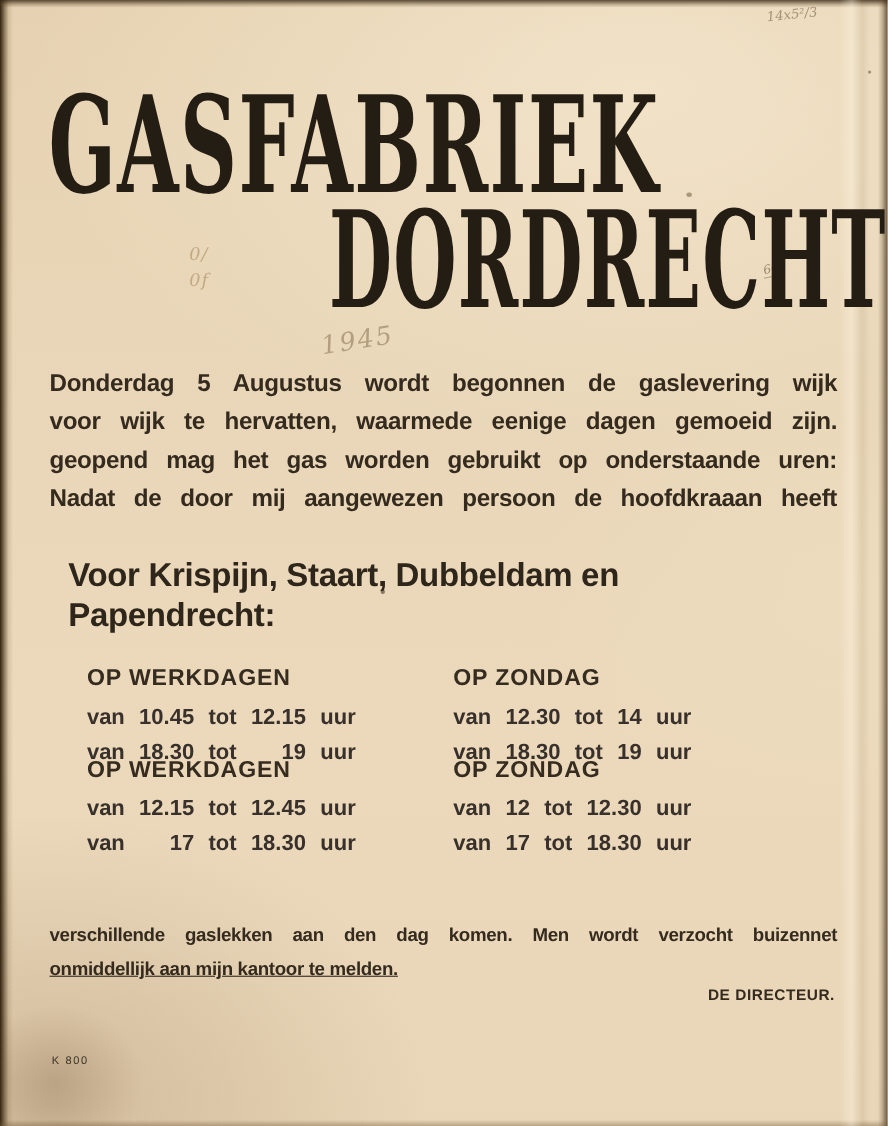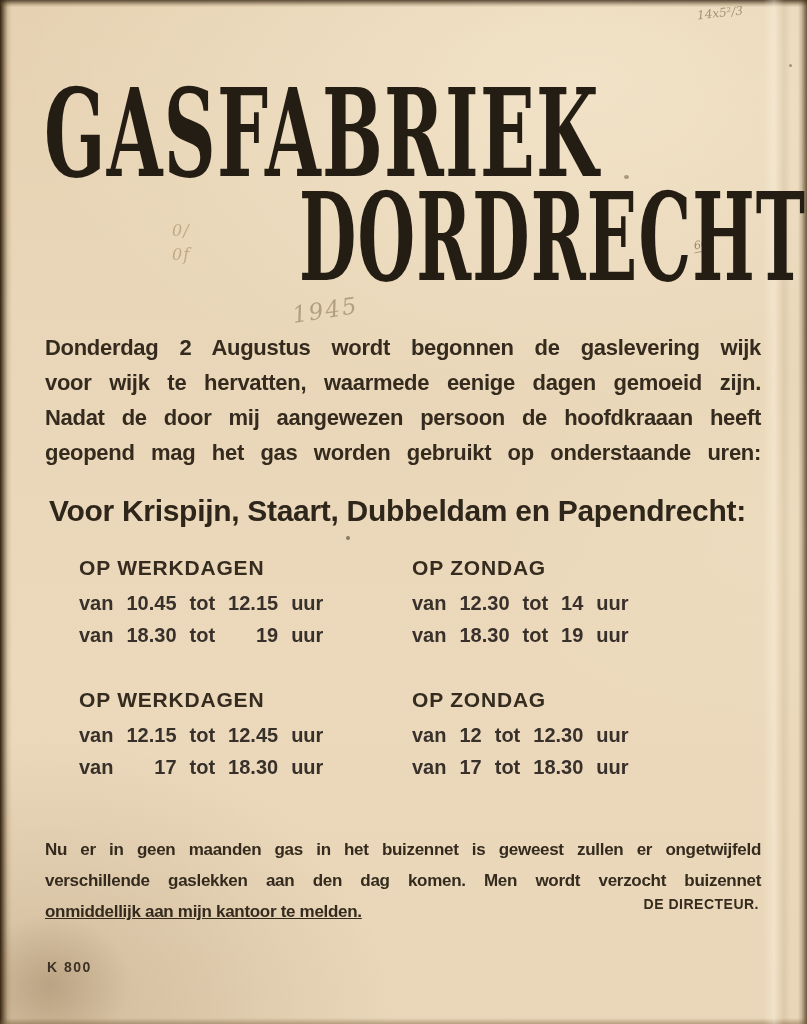--- a/index.html
+++ b/index.html
@@ -24,33 +24,33 @@
   .intro{position:absolute;left:45px;right:46px;top:330px;font-weight:bold;
          font-size:22px;letter-spacing:-.3px;line-height:35px;color:#342b1e;}
   .jline{text-align:justify;text-align-last:justify;}
   .plainline{text-align:left;text-decoration:underline;}
   .closing{position:absolute;left:45px;right:46px;top:834px;font-weight:bold;
            font-size:17px;letter-spacing:-.3px;line-height:31px;color:#342b1e;}
   
   .sec{position:absolute;left:45px;right:44px;}
   .sec1{top:489px;}
   .sec2{top:661px;}
-  .sec h2{margin:4px;font-size:30px;line-height:36px;letter-spacing:-.3px;color:#2e261a;}
+  .sec h2{margin:17px;font-size:30px;line-height:36px;letter-spacing:-.3px;color:#2e261a;}
   .cols{display:flex;margin-top:26px;padding-left:34px;}
   .col:first-child{width:333px;flex:none;}
   .col-header{font-size:21px;font-weight:bold;letter-spacing:.8px;line-height:26px;
               margin-bottom:9px;color:#352c1f;}
   .timetable{display:grid;grid-template-columns:repeat(5,max-content);
              column-gap:13px;row-gap:6px;font-size:20px;line-height:26px;
              font-weight:bold;color:#38302a;text-align:right;}
   .trow{display:contents;}
   
   .signature{position:absolute;right:48px;top:896px;font-size:14px;font-weight:bold;
              letter-spacing:.5px;color:#342b1e;}
-  .print-code{position:absolute;left:47px;top:959px;font-size:14px;font-weight:bold;
+  .print-code{position:absolute;left:47px;top:959px;font-size:10px;font-weight:normal;
               letter-spacing:1.5px;color:#3c3226;}
   
   .hand{position:absolute;font-family:"DejaVu Serif",serif;font-style:italic;white-space:nowrap;}
   .hand-topright{left:697px;top:6px;font-size:12px;color:rgba(148,128,98,.8);transform:rotate(-6deg);}
   .hand-year{left:292px;top:297px;font-size:23px;color:rgba(160,140,108,.75);transform:rotate(-9deg);letter-spacing:2px;}
   .hand-small{left:693px;top:238px;font-size:11px;color:rgba(140,120,88,.85);
               transform:rotate(-12deg);border-bottom:1px solid rgba(140,120,88,.6);padding:0 1px;}
   .ghost{position:absolute;font-family:"DejaVu Serif",serif;font-style:italic;
          color:rgba(146,112,66,.45);font-size:16px;letter-spacing:1px;}
   .ghost-1{left:172px;top:221px;}
@@ -92,24 +92,24 @@
   <div class="hand hand-topright">14x5²/3</div>
   <div class="hand hand-year">1945</div>
   <div class="hand hand-small">66</div>
   <div class="ghost ghost-1">0/</div>
   <div class="ghost ghost-2">0f</div>
 
   <h1 class="title title1">GASFABRIEK</h1>
   <h1 class="title title2">DORDRECHT</h1>
 
   <div class="intro">
-    <div class="jline">Donderdag 2 Augustus wordt begonnen de gaslevering wijk</div>
+    <div class="jline">Donderdag 5 Augustus wordt begonnen de gaslevering wijk</div>
     <div class="jline">voor wijk te hervatten, waarmede eenige dagen gemoeid zijn.</div>
+    <div class="jline">geopend mag het gas worden gebruikt op onderstaande uren:</div>
     <div class="jline">Nadat de door mij aangewezen persoon de hoofdkraaan heeft</div>
-    <div class="jline">geopend mag het gas worden gebruikt op onderstaande uren:</div>
   </div>
 
   <section class="sec sec1">
     <h2>Voor Krispijn, Staart, Dubbeldam en Papendrecht:</h2>
     <div class="cols">
       <div class="col">
         <div class="col-header">OP WERKDAGEN</div>
         <div class="timetable">
           <div class="trow">
             <span>van</span>
@@ -186,21 +186,20 @@
             <span>tot</span>
             <span>18.30</span>
             <span>uur</span>
           </div>
         </div>
       </div>
     </div>
   </section>
 
   <div class="closing">
-    <div class="jline">Nu er in geen maanden gas in het buizennet is geweest zullen er ongetwijfeld</div>
     <div class="jline">verschillende gaslekken aan den dag komen. Men wordt verzocht buizennet</div>
     <div class="plainline">onmiddellijk aan mijn kantoor te melden.</div>
   </div>
 
   <div class="signature">DE DIRECTEUR.</div>
   <div class="print-code">K 800</div>
 
 </div>
 
 </body></html>

